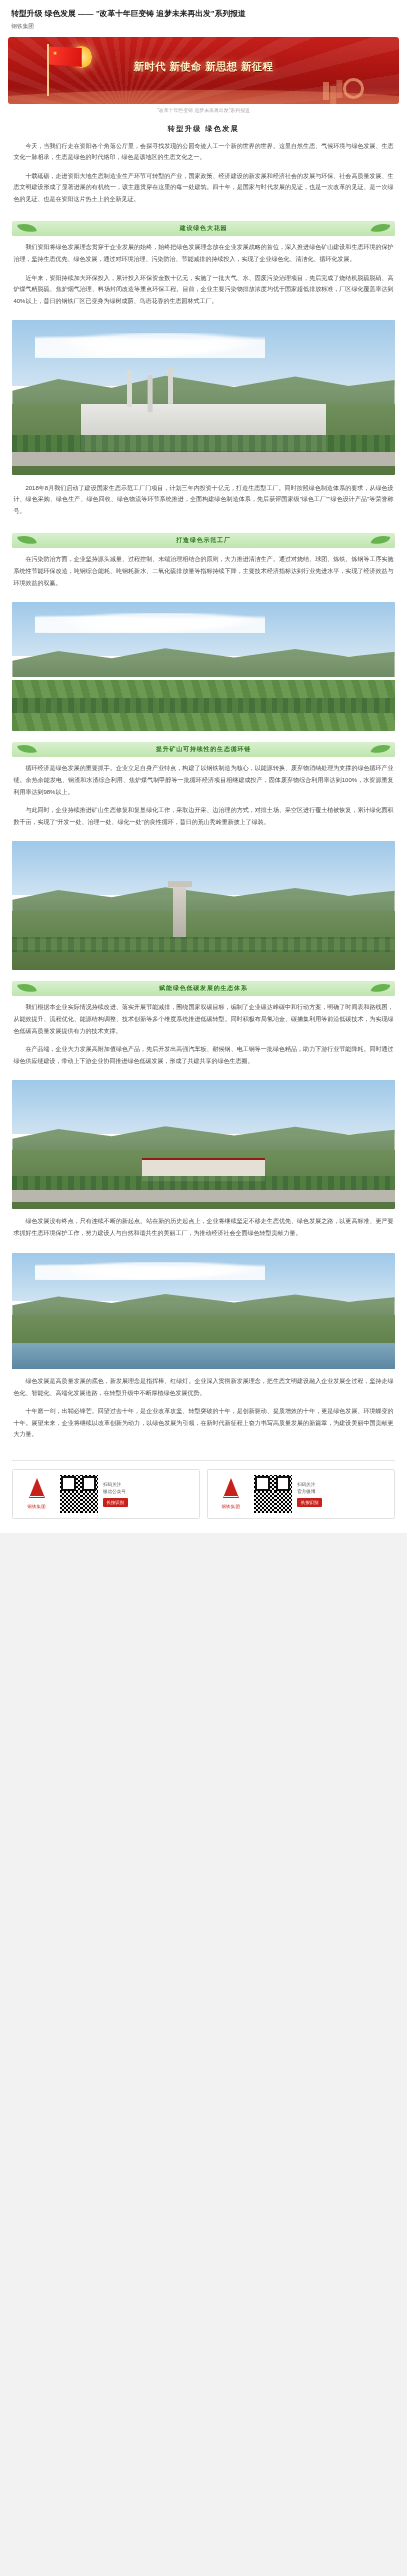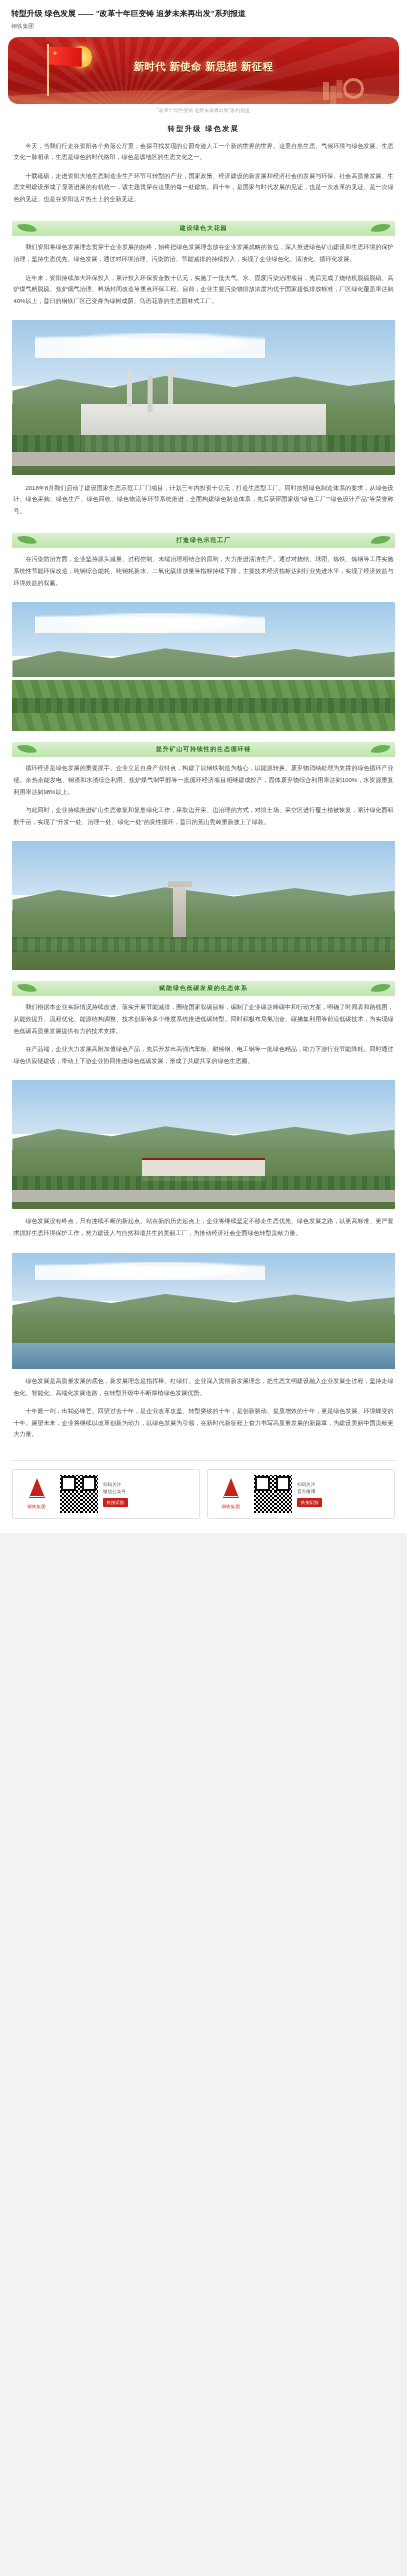--- a/index.html
+++ b/index.html
@@ -32,21 +32,21 @@
     color: #6f6f6f;
   }
   
   .banner-wrap {
     padding: 0 8.2px 5.2px 8.2px;
   }
   .banner {
     position: relative;
     width: 100%;
     height: 67px;
-    border-radius: 10px;
+    border-radius: 3px;
     overflow: hidden;
     background: linear-gradient(180deg, #c61f1a 0%, #a81411 55%, #8d0f0c 100%);
   }
   .banner .rays {
     position: absolute; left: 0; top: 0; right: 0; bottom: 0;
     background:
       repeating-conic-gradient(from 0deg at 30% 120%,
         rgba(255,255,255,0.07) 0deg 4deg, rgba(255,255,255,0) 4deg 9deg);
   }
   .banner .sun {

